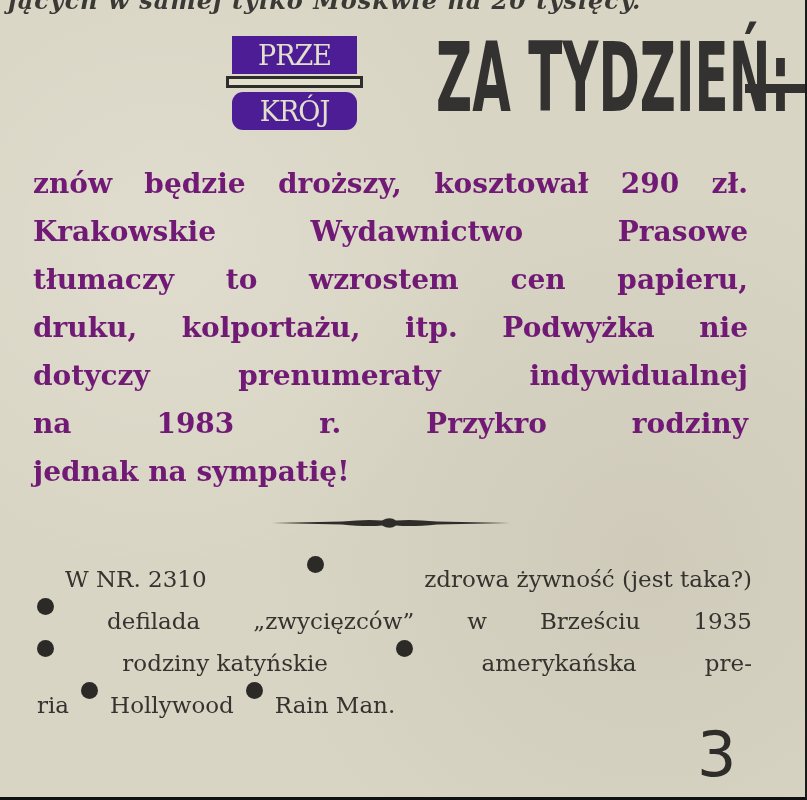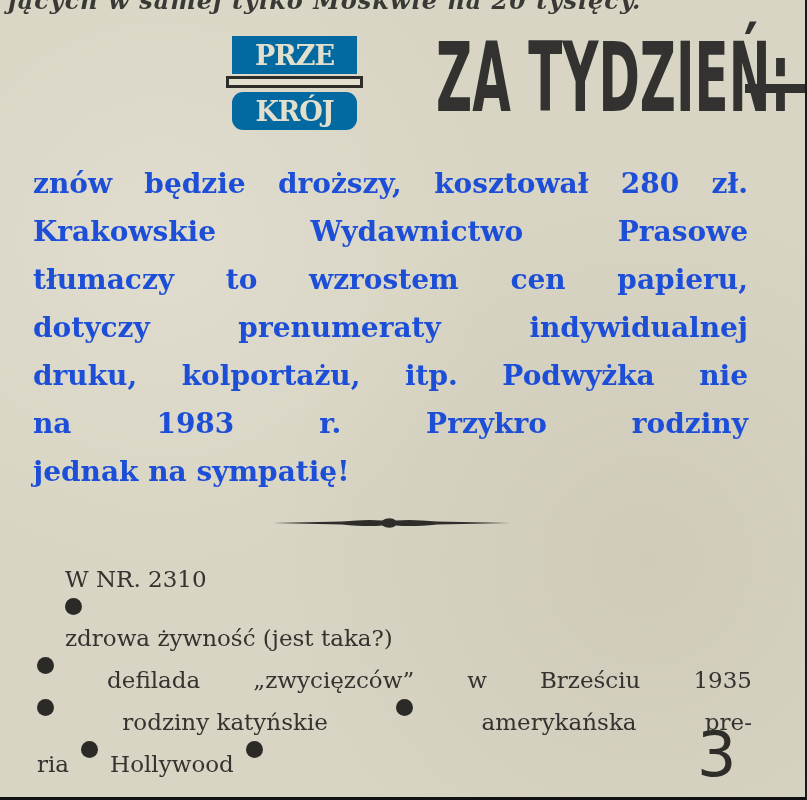--- a/index.html
+++ b/index.html
@@ -13,22 +13,22 @@
     font-family: "DejaVu Serif", serif;
   }
   .clipped-line {
     position: absolute; left: 8px; top: -14px; width: 800px;
     font-family: "DejaVu Serif", serif; font-weight: bold; font-style: italic;
     font-size: 24px; color: #3a3935; white-space: nowrap; letter-spacing: 1px;
   }
   .masthead { position: absolute; left: 232px; top: 36px; width: 130px; height: 94px; }
   .logo-box {
     position: absolute; left: 0; width: 125px; height: 38px;
-    background: #0369a1; color: #e3dfcd;
-    font-family: "DejaVu Serif", serif; font-weight: bold; font-size: 27px;
+    background: #4c1d95; color: #e3dfcd;
+    font-family: "DejaVu Serif", serif; font-weight: normal; font-size: 27px;
     display: flex; align-items: center; justify-content: center;
     letter-spacing: -1px;
   }
   .logo-top { top: 0; }
   .logo-bottom { top: 56px; border-radius: 11px; }
   .logo-bar {
     position: absolute; left: -6px; top: 40px; width: 137px; height: 12px;
     background: #e3dfcd; border: 3px solid #2e2d2a; box-sizing: border-box;
   }
   .headline {
@@ -37,34 +37,34 @@
     font-size: 96px; line-height: 100px; color: #333230;
     transform: scaleX(0.52); transform-origin: left top; white-space: nowrap;
   }
   .headline-dash {
     position: absolute; left: 745px; top: 84px; width: 70px; height: 9px;
     background: #333230;
   }
   .body-text {
     position: absolute; left: 33px; top: 160px; width: 715px;
     font-family: "DejaVu Serif", serif; font-weight: bold;
-    font-size: 28px; line-height: 48px; color: #1d4ed8;
+    font-size: 28px; line-height: 48px; color: #701a75;
   }
   .body-line { display: flex; justify-content: space-between; white-space: nowrap; }
   .body-line.last { justify-content: flex-start; }
   .ornament {
     position: absolute; left: 272px; top: 514px; width: 240px; height: 18px;
   }
   .teaser {
     position: absolute; left: 37px; top: 558px; width: 715px;
     font-family: "DejaVu Serif", serif; font-size: 23px; line-height: 42px;
     color: #34332f;
   }
   .teaser-line { display: flex; justify-content: space-between; white-space: nowrap; }
-  .teaser-line.first { padding-left: 28px; flex-direction: column; }
+  .teaser-line.first { padding-left: 28px; }
   .teaser-line.last { justify-content: flex-start; gap: 12px; }
   .bullet {
     display: inline-block; width: 17px; height: 17px; border-radius: 50%;
     background: #2b2a27; vertical-align: middle; position: relative; top: -2px;
   }
   .page-number {
     position: absolute; left: 697px; top: 718px;
     font-family: "DejaVu Sans", sans-serif; font-size: 62px; color: #2e2d2a;
   }
   .edge-bottom { position: absolute; left: 0; top: 797px; width: 807px; height: 3px; background: #111; }
@@ -83,46 +83,46 @@
 
 <div class="headline">ZA TYDZIEŃ:</div>
 <div class="headline-dash"></div>
 
 <div class="body-text">
   <div class="body-line">
     <span>znów</span>
     <span>będzie</span>
     <span>droższy,</span>
     <span>kosztował</span>
-    <span>280</span>
+    <span>290</span>
     <span>zł.</span>
   </div>
   <div class="body-line">
     <span>Krakowskie</span>
     <span>Wydawnictwo</span>
     <span>Prasowe</span>
   </div>
   <div class="body-line">
     <span>tłumaczy</span>
     <span>to</span>
     <span>wzrostem</span>
     <span>cen</span>
     <span>papieru,</span>
   </div>
   <div class="body-line">
-    <span>dotyczy</span>
-    <span>prenumeraty</span>
-    <span>indywidualnej</span>
-  </div>
-  <div class="body-line">
     <span>druku,</span>
     <span>kolportażu,</span>
     <span>itp.</span>
     <span>Podwyżka</span>
     <span>nie</span>
+  </div>
+  <div class="body-line">
+    <span>dotyczy</span>
+    <span>prenumeraty</span>
+    <span>indywidualnej</span>
   </div>
   <div class="body-line">
     <span>na</span>
     <span>1983</span>
     <span>r.</span>
     <span>Przykro</span>
     <span>rodziny</span>
   </div>
   <div class="body-line last">
     <span>jednak na sympatię!</span>
@@ -152,19 +152,20 @@
     <span>rodziny katyńskie</span>
     <span class="bullet"></span>
     <span>amerykańska</span>
     <span>pre-</span>
   </div>
   <div class="teaser-line last">
     <span>ria</span>
     <span class="bullet"></span>
     <span>Hollywood</span>
     <span class="bullet"></span>
+    <span>Rain Man.</span>
   </div>
 </div>
 
 <div class="page-number">3</div>
 
 <div class="edge-bottom"></div>
 <div class="edge-right"></div>
 
 </body></html>

